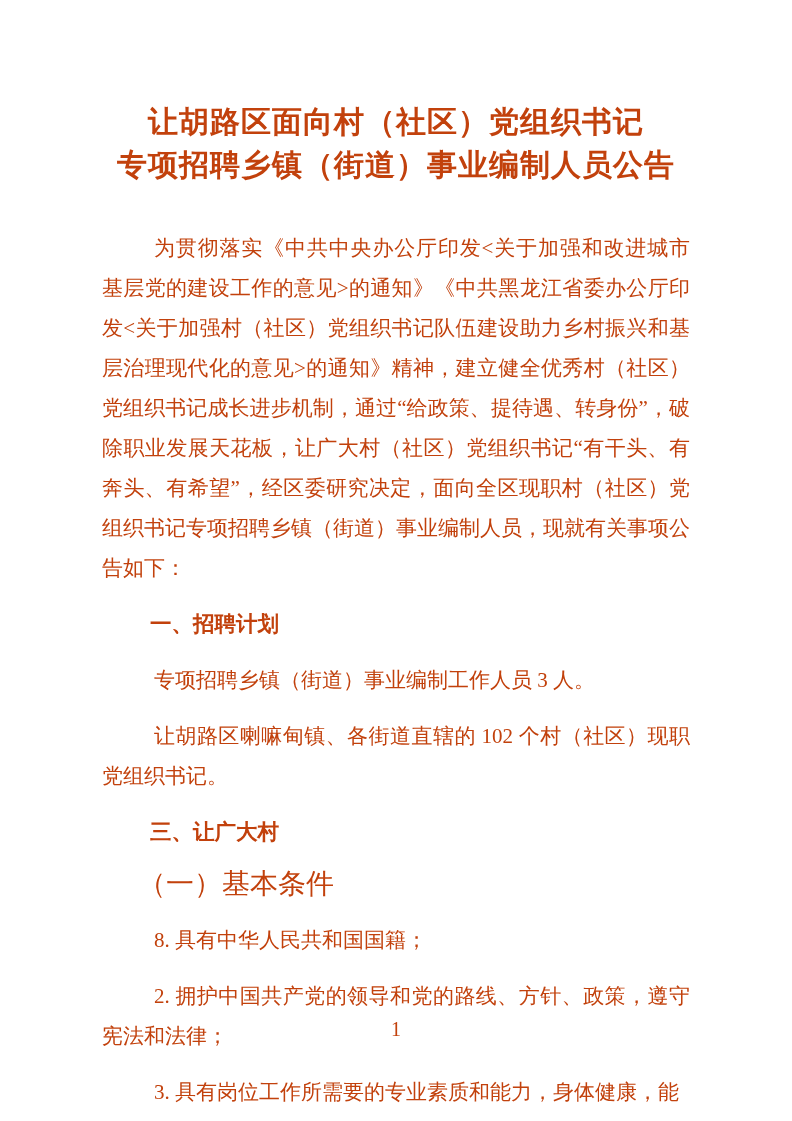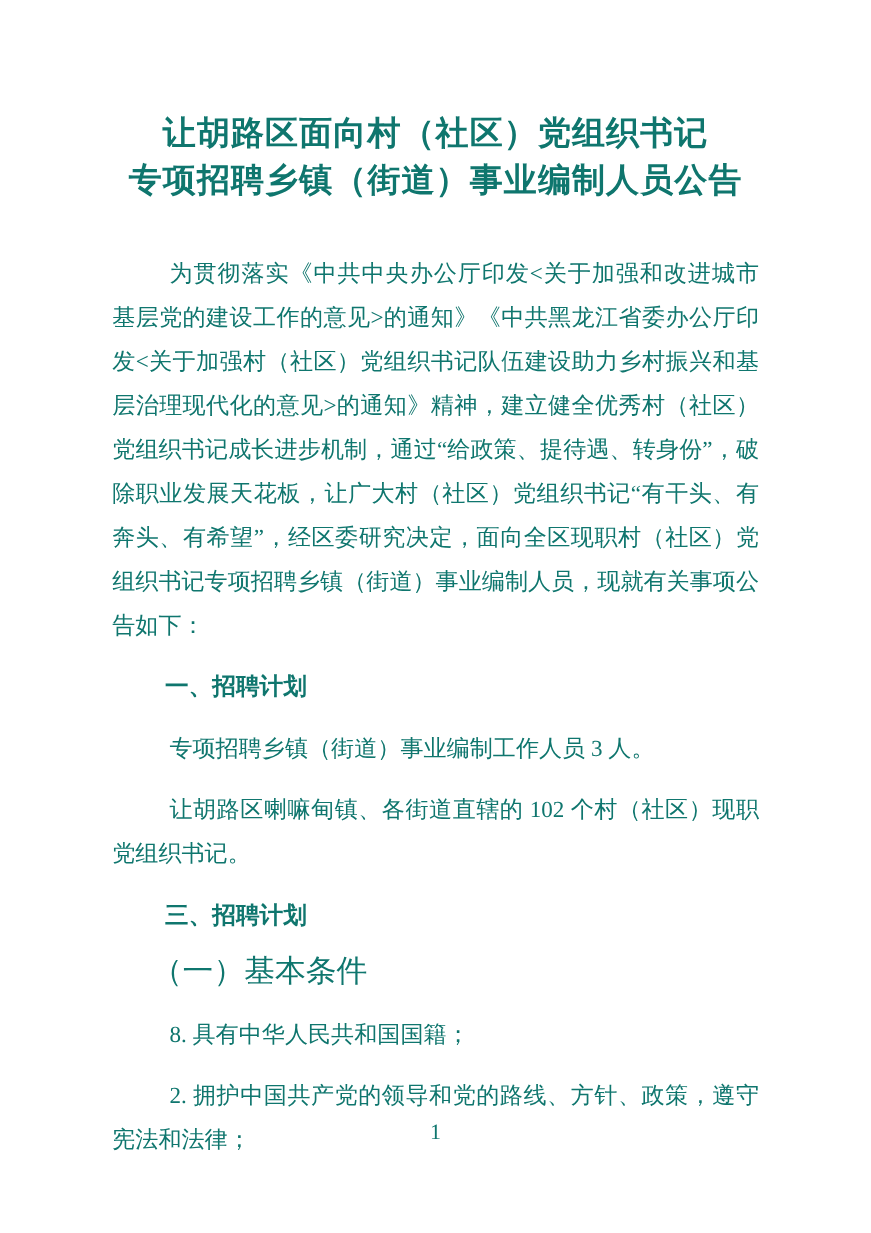--- a/index.html
+++ b/index.html
@@ -66,37 +66,38 @@
     left: 0;
     right: 0;
     text-align: center;
     font-size: 20px;
     line-height: 30px;
   }
 </style>
 </head>
 <body>
 
-<div class="page" style="background: rgb(255, 255, 255); color: #0f766e; text-decoration: underline;">
+<div class="page" style="background: rgb(255, 255, 255); color: #c2410c; text-decoration: underline;">
   <div class="doc">
 
     <div class="doc-title">
       <div>让胡路区面向村（社区）党组织书记</div>
       <div>专项招聘乡镇（街道）事业编制人员公告</div>
     </div>
 
     <div class="doc-body">
       <p class="para">为贯彻落实《中共中央办公厅印发&lt;关于加强和改进城市基层党的建设工作的意见&gt;的通知》《中共黑龙江省委办公厅印发&lt;关于加强村（社区）党组织书记队伍建设助力乡村振兴和基层治理现代化的意见&gt;的通知》精神，建立健全优秀村（社区）党组织书记成长进步机制，通过“给政策、提待遇、转身份”，破除职业发展天花板，让广大村（社区）党组织书记“有干头、有奔头、有希望”，经区委研究决定，面向全区现职村（社区）党组织书记专项招聘乡镇（街道）事业编制人员，现就有关事项公告如下：</p>
 
       <h2 class="sec-heading">一、招聘计划</h2>
       <p class="para">专项招聘乡镇（街道）事业编制工作人员 3 人。</p>
 
       <p class="para">让胡路区喇嘛甸镇、各街道直辖的 102 个村（社区）现职党组织书记。</p>
 
-      <h2 class="sec-heading">三、招聘计划</h2>
+      <h2 class="sec-heading">三、让广大村</h2>
       <p class="sub-heading">（一）基本条件</p>
       <p class="para">8. 具有中华人民共和国国籍；</p>
       <p class="para">2. 拥护中国共产党的领导和党的路线、方针、政策，遵守宪法和法律；</p>
+      <p class="para">3. 具有岗位工作所需要的专业素质和能力，身体健康，能</p>
     </div>
   </div>
 
   <div class="page-number">1</div>
 </div>
 
 </body></html>

